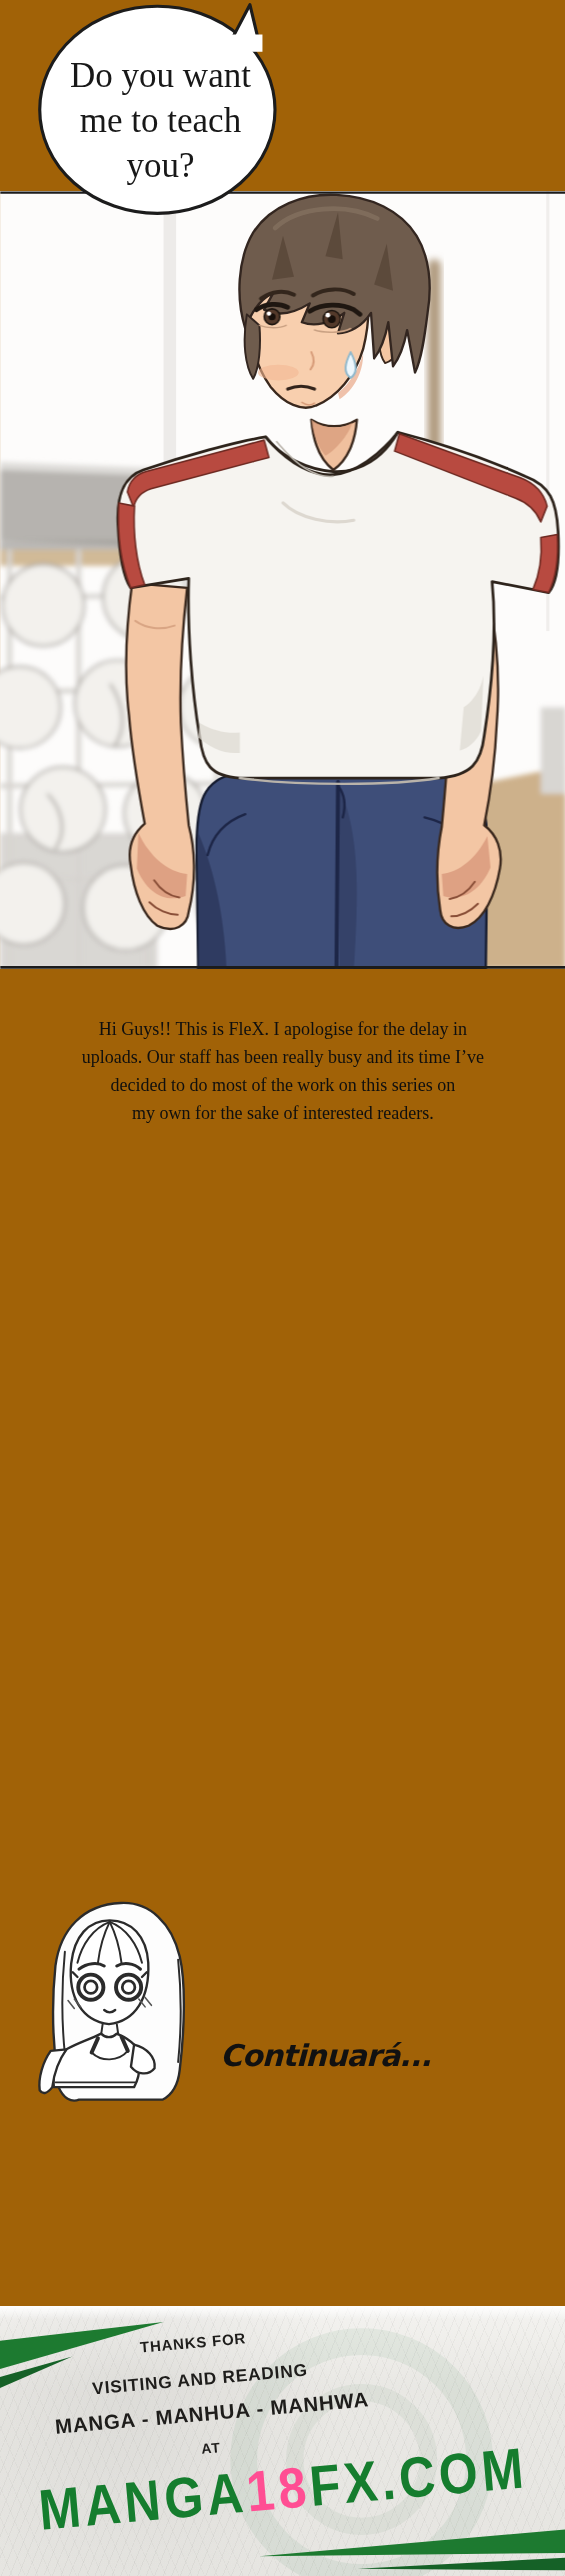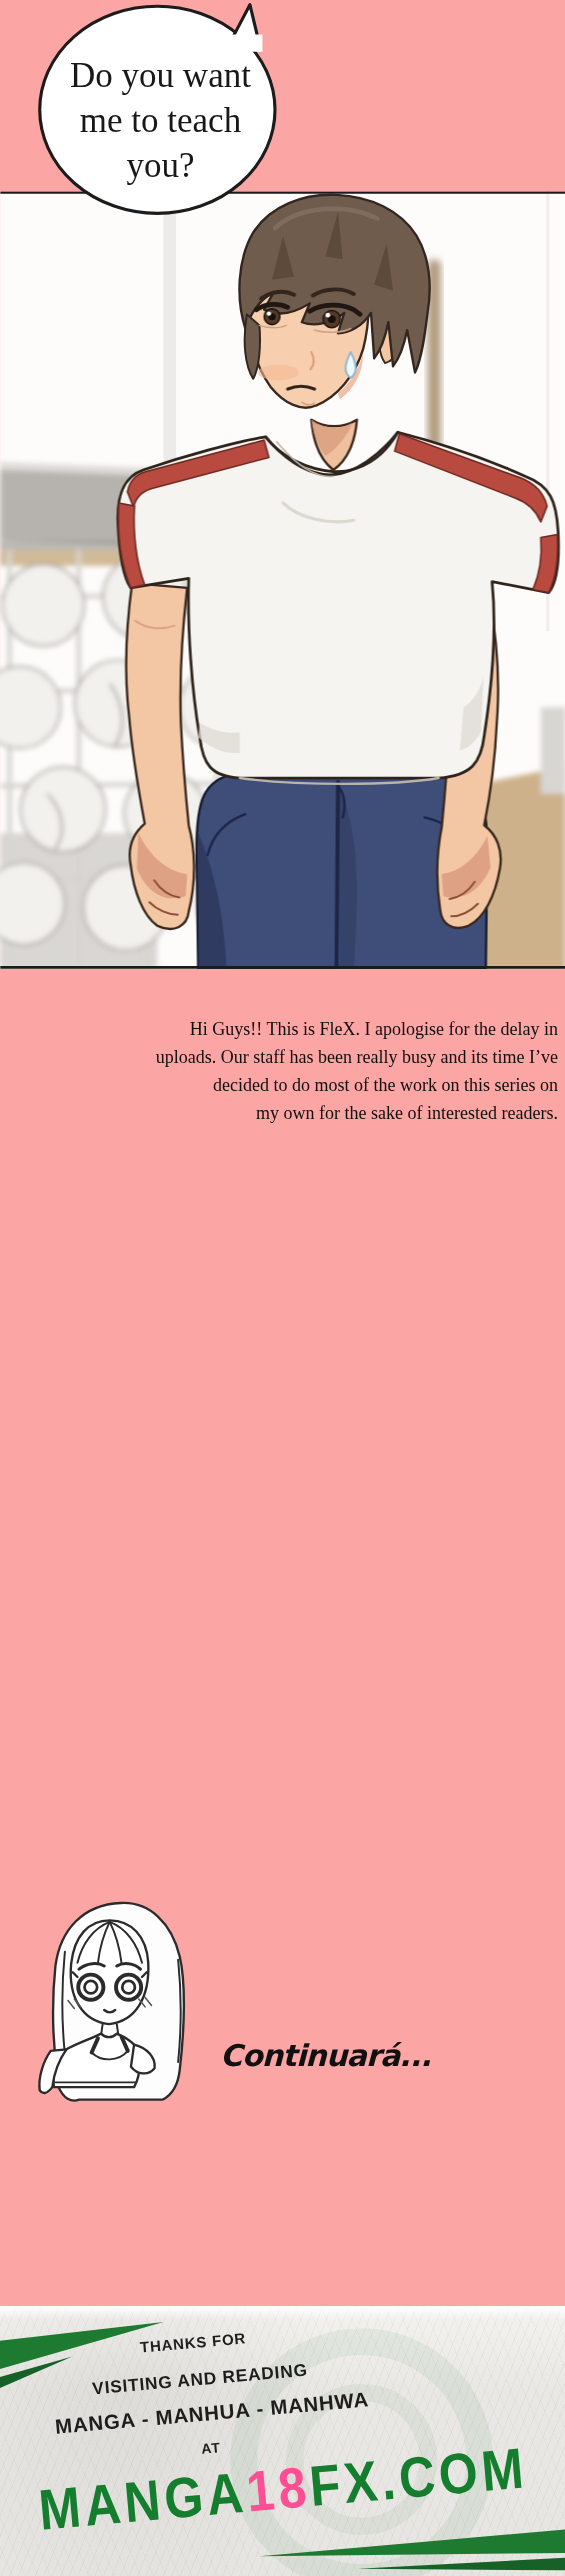--- a/index.html
+++ b/index.html
@@ -1,30 +1,30 @@
 <!DOCTYPE html>
 <html style="font-size:12.6px"><head>
 <meta charset="utf-8">
 <style>
   html,body{margin:0;padding:0;background:#ffffff;}
-  #page{position:relative;width:566px;height:2576px;background:#fca5a5;overflow:hidden;
+  #page{position:relative;width:566px;height:2576px;background:#a16207;overflow:hidden;
         font-family:"Liberation Serif", serif;color:#1c1c1c;}
   .abs{position:absolute;}
 
   
   .bubble{left:22px;top:0;width:277px;height:229px;}
   .bubble svg{position:absolute;left:0;top:0;}
   .bubble-lines{position:absolute;left:0;top:53px;width:277px;text-align:center;
     font-size:35px;line-height:45px;white-space:pre-line;color:#181818;}
 
   
   .panel{left:0;top:191px;width:566px;height:778px;}
 
   
-  .note{left:7.9px;top:1015px;width:550px;text-align:right;white-space:pre-line;
+  .note{left:7.9px;top:1015px;width:550px;text-align:center;white-space:pre-line;
     font-size:18px;line-height:28px;color:#0f0f0f;}
 
   
   .chibi{left:15.7px;top:1881px;width:189px;height:236px;}
   .continuara{left:223px;top:2038px;font-family:"DejaVu Sans",sans-serif;
     font-weight:700;font-style:italic;font-size:30px;letter-spacing:-0.8px;color:#111;
     transform:skewX(-4deg);}
 
   
   .footer{left:0;top:2306px;width:566px;height:270px;overflow:hidden;

